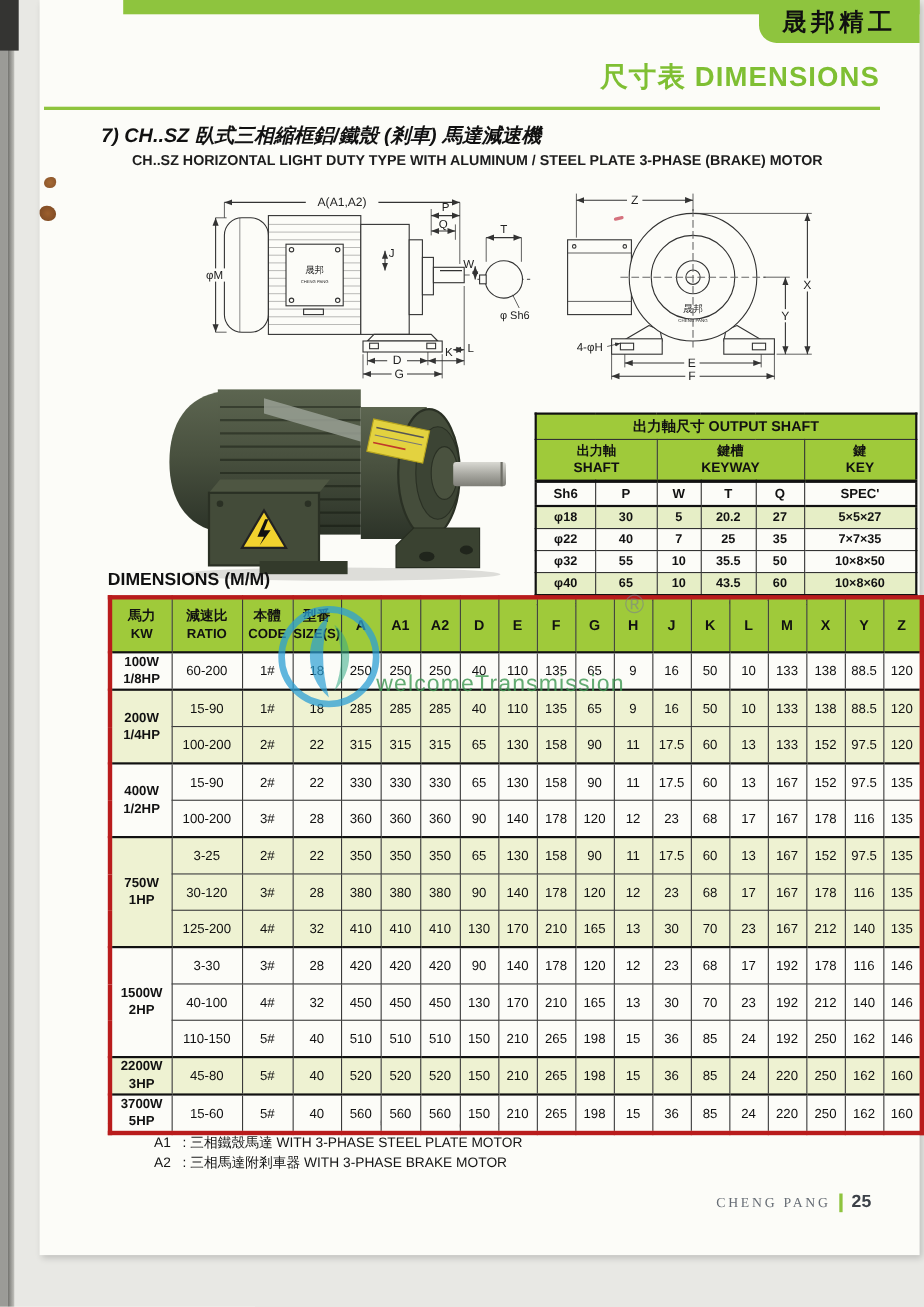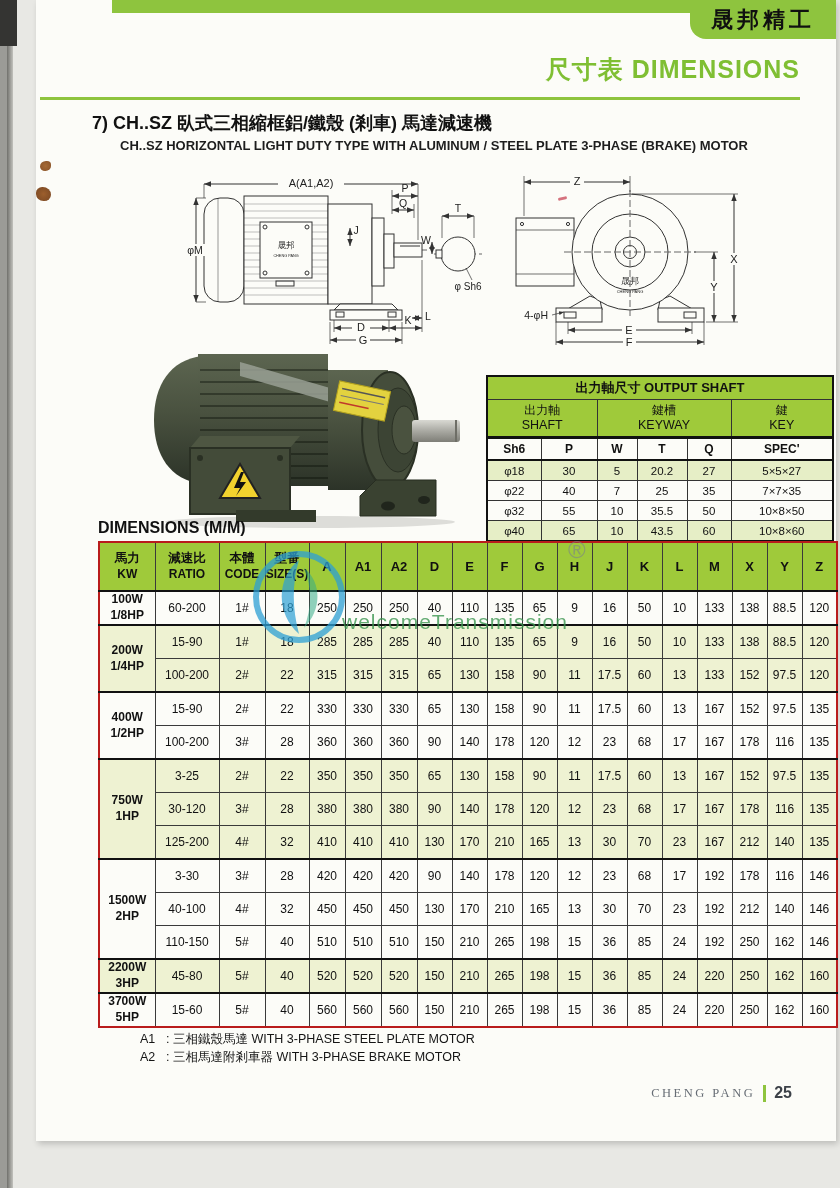--- a/index.html
+++ b/index.html
@@ -20,48 +20,48 @@
          box-shadow:2px 3px 6px rgba(0,0,0,.18);}
 
   
   .band{left:76px;top:0;width:724px;height:13px;background:#8ec43e;}
   .brand-tab{left:654px;top:0;width:146px;height:39px;background:#8ec43e;border-radius:0 0 0 16px;
              display:flex;align-items:center;justify-content:center;font-size:22px;font-weight:bold;
              letter-spacing:4px;color:#101010;}
   .section-title{left:430px;top:53px;width:334px;text-align:right;font-size:25px;font-weight:bold;color:#7fbf33;letter-spacing:1px;}
   .rule{left:4px;top:97px;width:760px;height:3px;background:#8ec43e;}
 
-  .title1{left:56px;top:111px;font-size:18px;font-weight:bold;}
+  .title1{left:56px;top:111px;font-size:18px;font-weight:bold;font-style:italic;}
   .title2{left:84px;top:138px;font-size:13px;font-weight:bold;color:#1d1d1d;}
 
   
   .draw-side{left:148px;top:168px;}
   .draw-front{left:466px;top:168px;}
   .photo{left:104px;top:330px;}
   svg text{font-family:"Liberation Sans","DejaVu Sans",sans-serif;fill:#222;}
 
   
   .os-wrap{left:450px;top:347px;width:346px;margin-top:28px;}
   table{border-collapse:collapse;}
   .os-table{width:346px;table-layout:fixed;border:2px solid #111;}
-  .os-table th,.os-table td{border:1px solid #333;text-align:center;padding:0;}
+  .os-table th,.os-table td{border:1px solid #333;text-align:center;padding:0;font-weight:bold;}
   .os-title th{background:#9fca3a;font-size:13px;font-weight:bold;height:22px;}
-  .os-group th{background:#9fca3a;height:36px;font-weight:normal;border-bottom:3px solid #111;}
+  .os-group th{background:#9fca3a;height:36px;font-weight:bold;border-bottom:3px solid #111;}
   .os-group .zh{display:block;font-size:12px;line-height:1.2;}
   .os-group .en{display:block;font-size:12.5px;line-height:1.2;}
   .os-colhdr th{background:#fcfcf8;font-size:12px;font-weight:bold;height:20px;border-bottom:2px solid #111;}
   .os-table tbody td{font-size:11.5px;height:19px;background:#fcfcf8;}
   .os-table tbody tr.tint td{background:#e6eec6;}
   .applicable{left:450px;top:539px;font-size:11.5px;color:#1d1d1d;}
 
   .dim-title{left:62px;top:519px;font-size:16px;font-weight:bold;text-align:center;}
 
   
   .main-wrap{left:62px;top:541px;width:738px;}
-  .main-table{width:738px;table-layout:fixed;border:2px solid #b91c1c;padding-left:10px;}
+  .main-table{width:738px;table-layout:fixed;border:4px solid #b91c1c;padding-left:10px;}
   .main-table th,.main-table td{border:1px solid #3a3a3a;text-align:center;padding:0;}
   .main-table thead th{background:#9fca3a;height:47px;font-weight:bold;border-bottom:2px solid #111;}
   .main-table thead .letter{font-size:13px;}
   .main-table thead .zh{display:block;font-size:12.5px;line-height:1.25;}
   .main-table thead .en{display:block;font-size:12px;line-height:1.25;}
   .main-table tbody td{font-size:12px;height:32px;background:#fcfcf8;}
   .main-table tbody tr.tint td{background:#eef2d2;}
   .main-table tbody tr.gstart td{border-top:2px solid #111;}
   .main-table td.power{font-weight:bold;font-size:12px;line-height:1.3;}
 

